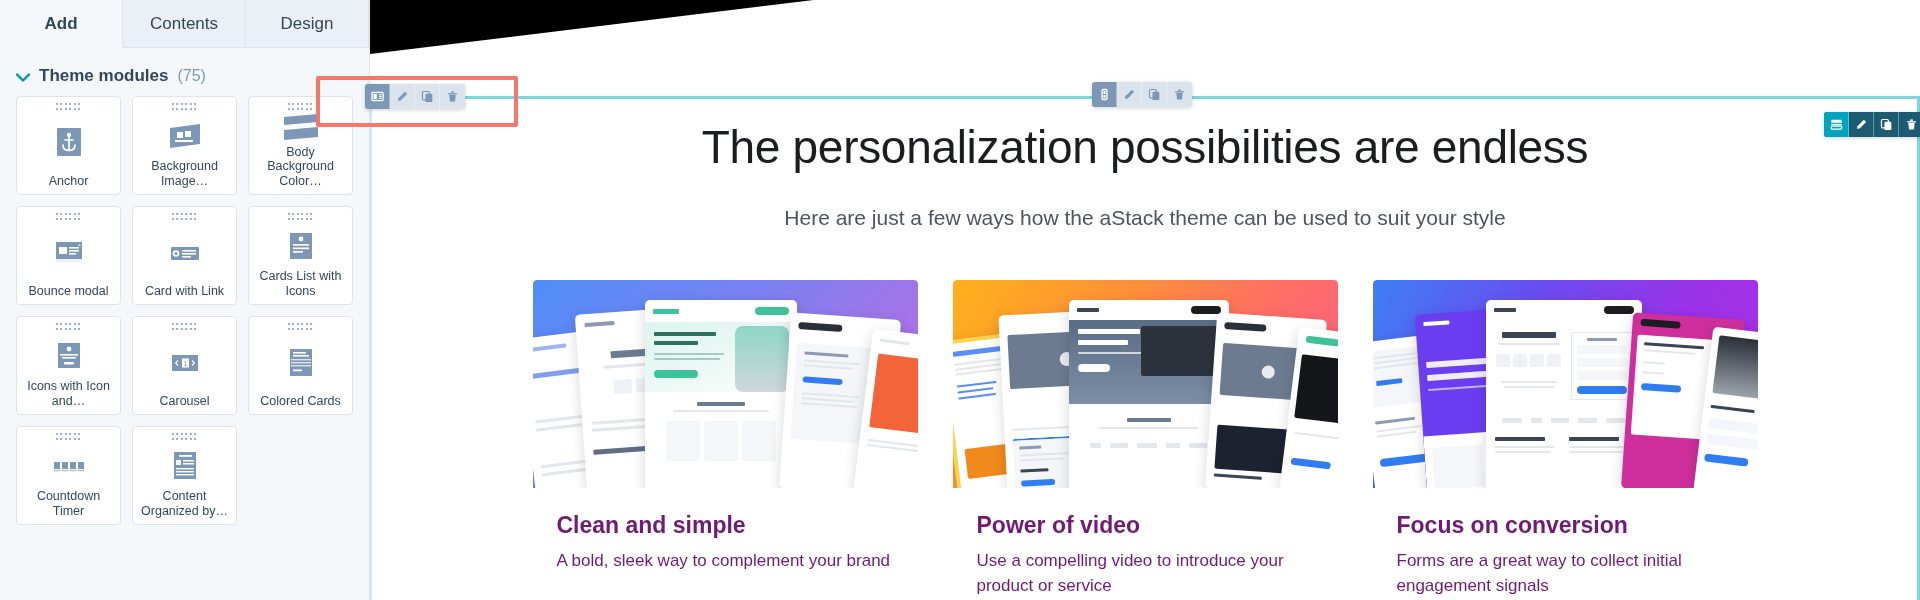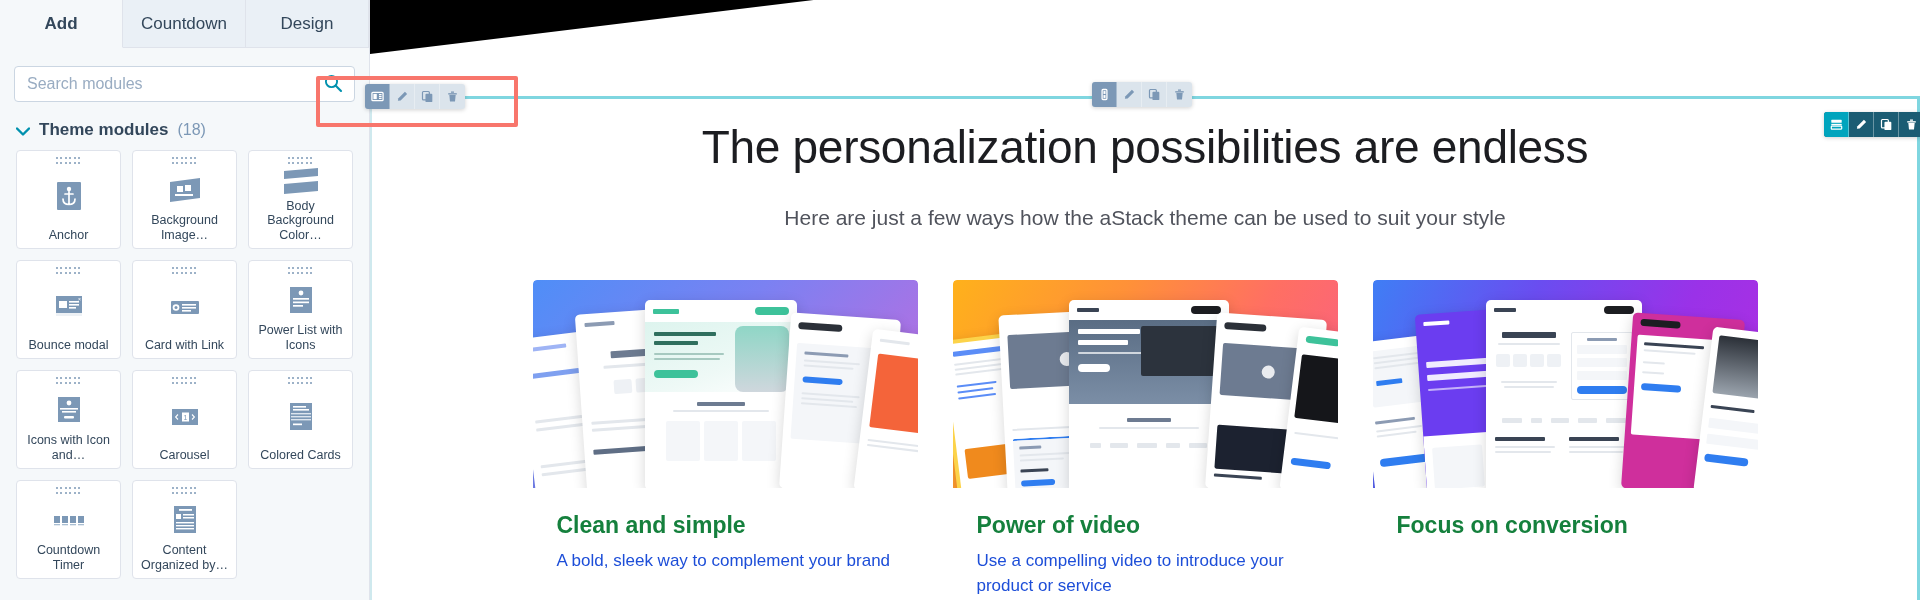--- a/index.html
+++ b/index.html
@@ -194,24 +194,24 @@
     overflow: hidden;
   }
   .pcard-img {
     height: 208px;
     position: relative;
     overflow: hidden;
     border-radius: 4px 4px 0 0;
   }
   .pcard-body { padding: 24px 24px 0 24px; }
   .pcard-title {
-    font-size: 23px; font-weight: 700; color: #15803d; margin-bottom: 10px;
+    font-size: 23px; font-weight: 700; color: #701a75; margin-bottom: 10px;
   }
   .pcard-sub {
-    font-size: 17px; color: #1d4ed8; line-height: 1.45;
+    font-size: 17px; color: #701a75; line-height: 1.45;
   }
   .pcard-extra {
     font-size: 17px; color: #50535c; margin-top: 22px; line-height: 1.45;
   }
 
   
   .mock {
     position: absolute;
     background: #fff;
     border-radius: 5px;
@@ -225,47 +225,36 @@
 
 <div id="root">
 
   <div id="sidebar">
 
     <div id="tabstrip">
       <div class="tab active">
         <span>Add</span>
       </div>
       <div class="tab">
-        <span>Countdown</span>
+        <span>Contents</span>
       </div>
       <div class="tab">
         <span>Design</span>
       </div>
     </div>
 
-    <div id="searchrow">
-      <input id="search-input" type="text" placeholder="Search modules" style="">
-      <button id="search-btn">
-        <span>
-          <svg width="20" height="20" viewBox="0 0 20 20">
-            <circle cx="8.5" cy="8.5" r="5.6" fill="none" stroke="#0091ae" stroke-width="1.9"></circle>
-            <line x1="12.8" y1="12.8" x2="18" y2="18" stroke="#0091ae" stroke-width="2.1" stroke-linecap="round"></line>
-          </svg>
-        </span>
-      </button>
-    </div>
 
     <div id="section-head">
       <span class="chev">
         <svg width="14" height="9" viewBox="0 0 14 9">
           <polyline points="1,1.5 7,7.5 13,1.5" fill="none" stroke="#0091ae" stroke-width="2.4" stroke-linecap="round" stroke-linejoin="round"></polyline>
         </svg>
       </span>
       <span id="section-title">Theme modules</span>
-      <span id="section-count">(18)</span>
+      <span id="section-count">(75)</span>
     </div>
 
     <div id="module-grid">
 
       <div class="module-card">
         <span class="grip">
             <i></i>
             <i></i>
             <i></i>
             <i></i>
@@ -412,21 +401,21 @@
           </span>
         <span class="mod-icon">
           <svg class="ic" viewBox="0 0 42 34">
               <rect x="10" y="4" width="22" height="26" fill="#7c98b6"></rect>
               <circle cx="21" cy="10" r="2.4" fill="#fff"></circle>
               <rect x="13" y="15" width="16" height="1.7" fill="#fff"></rect>
               <rect x="13" y="18.5" width="16" height="1.7" fill="#fff"></rect>
               <rect x="13" y="22" width="10" height="1.7" fill="#fff"></rect>
             </svg>
         </span>
-        <div class="mod-label">Power List with Icons</div>
+        <div class="mod-label">Cards List with Icons</div>
       </div>
 
       <div class="module-card">
         <span class="grip">
             <i></i>
             <i></i>
             <i></i>
             <i></i>
             <i></i>
             <i></i>
@@ -808,20 +797,21 @@
           <div class="mock" style="left:330px;top:52px;width:100px;height:166px;transform:rotate(7deg);">
             <div style="margin:8px 7px 0;height:58px;background:linear-gradient(#2b3038,#9aa3ad);border-radius:2px;"></div>
             <div class="mockline" style="margin:12px 7px 0;height:3px;width:44px;background:#3a4454;"></div>
             <div class="mockline" style="margin:10px 7px 0;height:10px;background:#f4f6f9;"></div>
             <div class="mockline" style="margin:6px 7px 0;height:10px;background:#f4f6f9;"></div>
             <div class="mockline" style="margin:10px 7px 0;height:8px;width:44px;border-radius:4px;background:#2f7df0;"></div>
           </div>
         </div>
         <div class="pcard-body">
           <div class="pcard-title">Focus on conversion</div>
+          <div class="pcard-sub">Forms are a great way to collect initial engagement signals</div>
         </div>
       </div>
 
     </div>
   </div>
 
   <div class="toolbar grey" id="toolbar-a">
     <div class="tb-btn lead">
       <svg width="13" height="13" viewBox="0 0 14 14">
           <rect x="1" y="2.5" width="12" height="9" rx="1" fill="none" stroke="currentColor" stroke-width="1.4"></rect>

